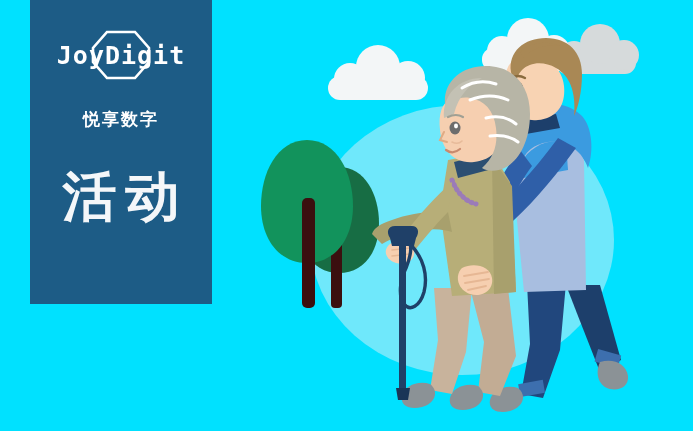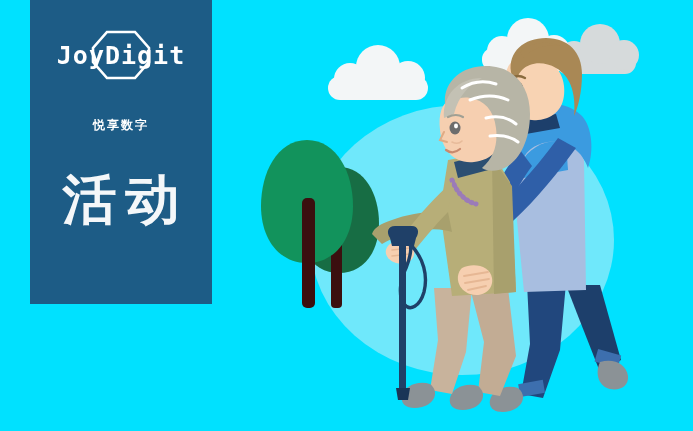--- a/index.html
+++ b/index.html
@@ -8,40 +8,40 @@
     font-family:"Liberation Sans",sans-serif;
     background:#00e1ff;
   }
   #stage{position:relative;width:693px;height:431px;background:#00e1ff;overflow:hidden;}
 
   
   #panel{
     position:absolute;left:30px;top:0;width:182px;height:304px;
     background:#1d5c86;
     display:flex;flex-direction:column;align-items:center;
-    box-sizing:border-box;padding-top:28px;gap:24px;
+    box-sizing:border-box;padding-top:28px;
   }
   
   #logo-wrap{position:relative;width:140px;height:54px;display:flex;align-items:center;justify-content:center;}
   #logo-oct{
     position:absolute;left:50%;top:50%;transform:translate(-50%,-50%);
     width:60px;height:50px;
   }
   #logo-text{
     position:relative;z-index:2;
     color:#ffffff;font-size:25px;font-weight:bold;letter-spacing:1px;
     font-family:"DejaVu Sans Mono","Liberation Mono",monospace;
     white-space:nowrap;line-height:1;
   }
   #logo-sub{
-    margin-top:11px;color:#ffffff;font-size:12px;font-weight:bold;letter-spacing:2px;
+    margin-top:26px;color:#ffffff;font-size:17px;font-weight:bold;letter-spacing:2px;
     font-family:"DejaVu Sans","Liberation Sans",sans-serif;
   }
   #title-main{
-    margin-top:14px;color:#f4f7f9;
+    margin-top:38px;color:#f4f7f9;
     font-size:54px;font-weight:bold;line-height:1.05;letter-spacing:9px;
     text-align:center;font-family:"DejaVu Sans","Liberation Sans",sans-serif;
     text-indent:9px;
   }
   #title-main div{display:block;}
 
   
   #illo{position:absolute;left:0;top:0;width:693px;height:431px;}
 </style>
 </head>

